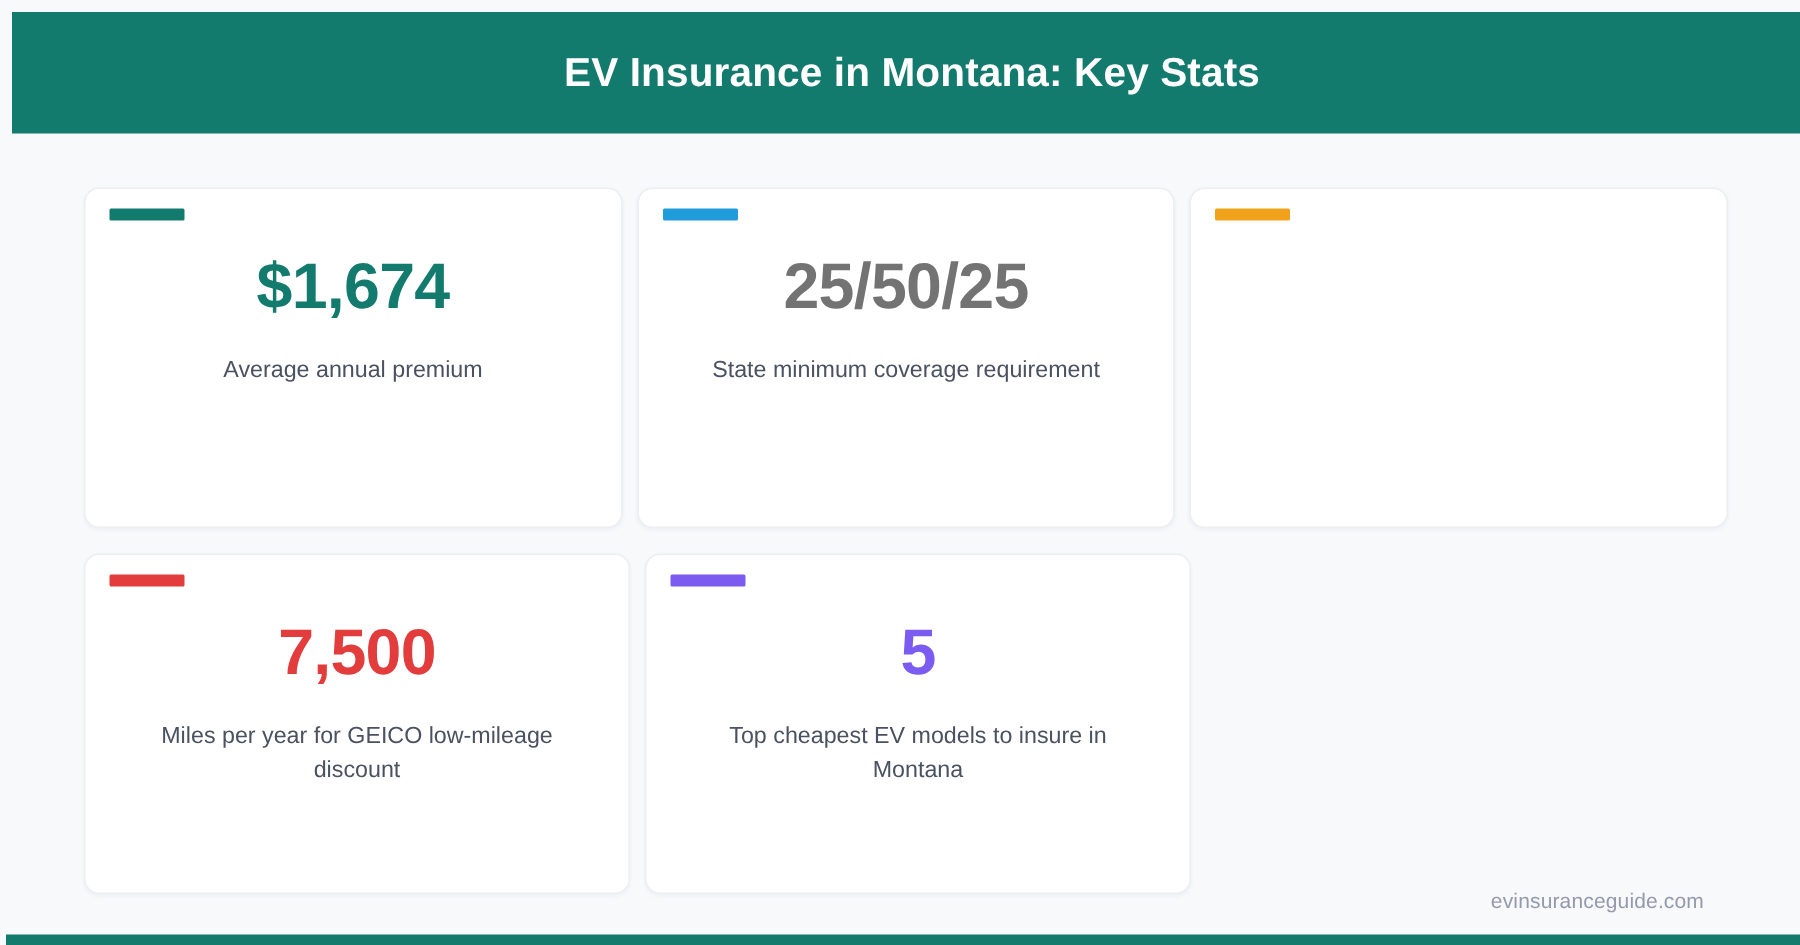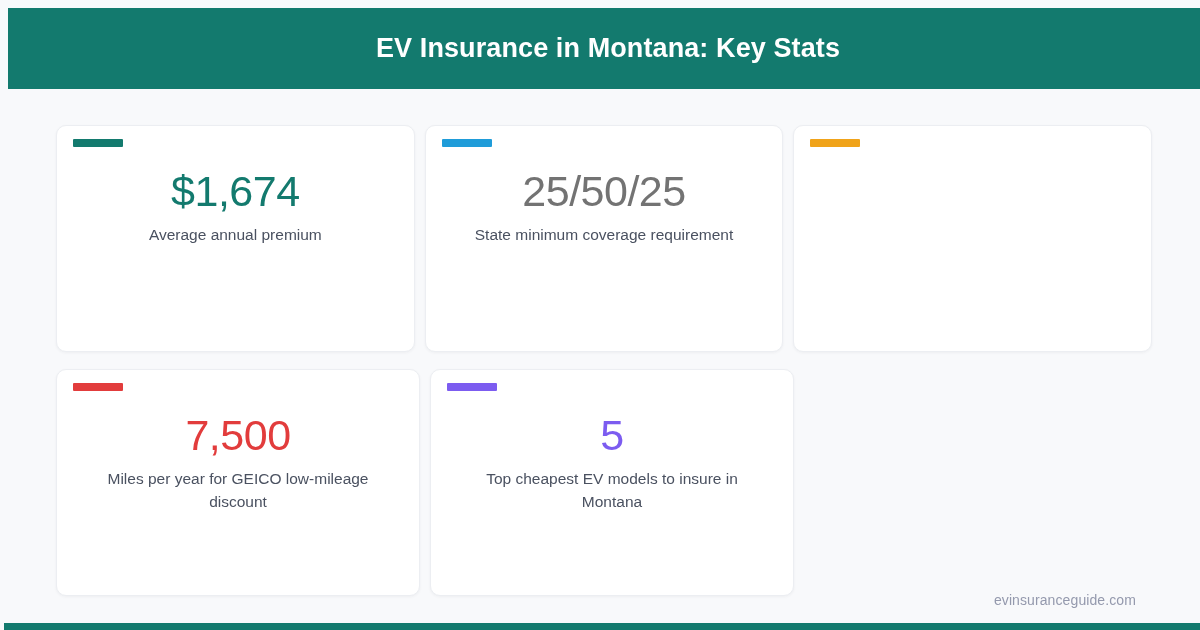--- a/index.html
+++ b/index.html
@@ -63,26 +63,27 @@
     position: absolute;
     left: 16px;
     top: 13px;
     width: 50px;
     height: 5px;
     border-radius: 1px;
   }
   .card-value {
     margin-top: 24px;
     font-size: 43px;
-    font-weight: normal;
+    font-weight: bold;
     line-height: 1.12;
     text-align: center;
     letter-spacing: -0.5px;
   }
   .card-label {
+    margin-top: 12px;
     font-size: 15.5px;
     font-weight: 500;
     line-height: 1.5;
     color: #4a5160;
     text-align: center;
     max-width: 320px;
   }
 
   
   .footer-watermark {

